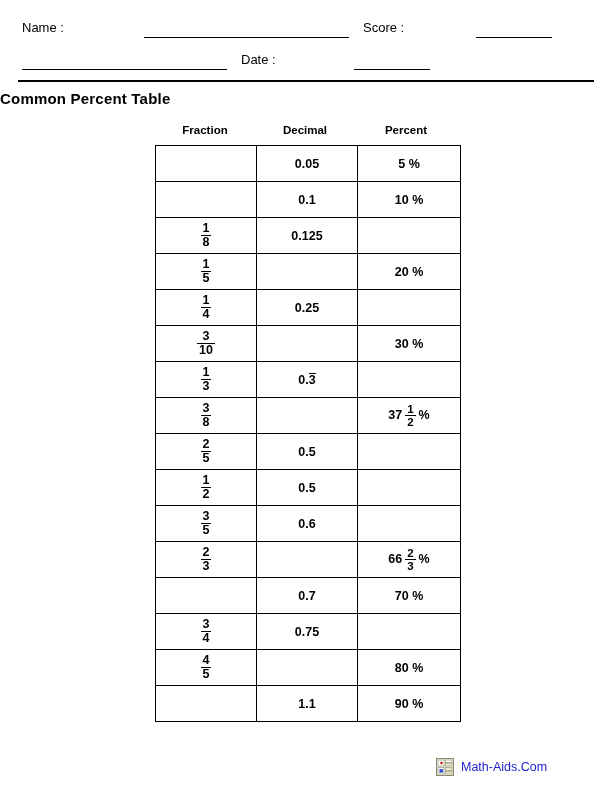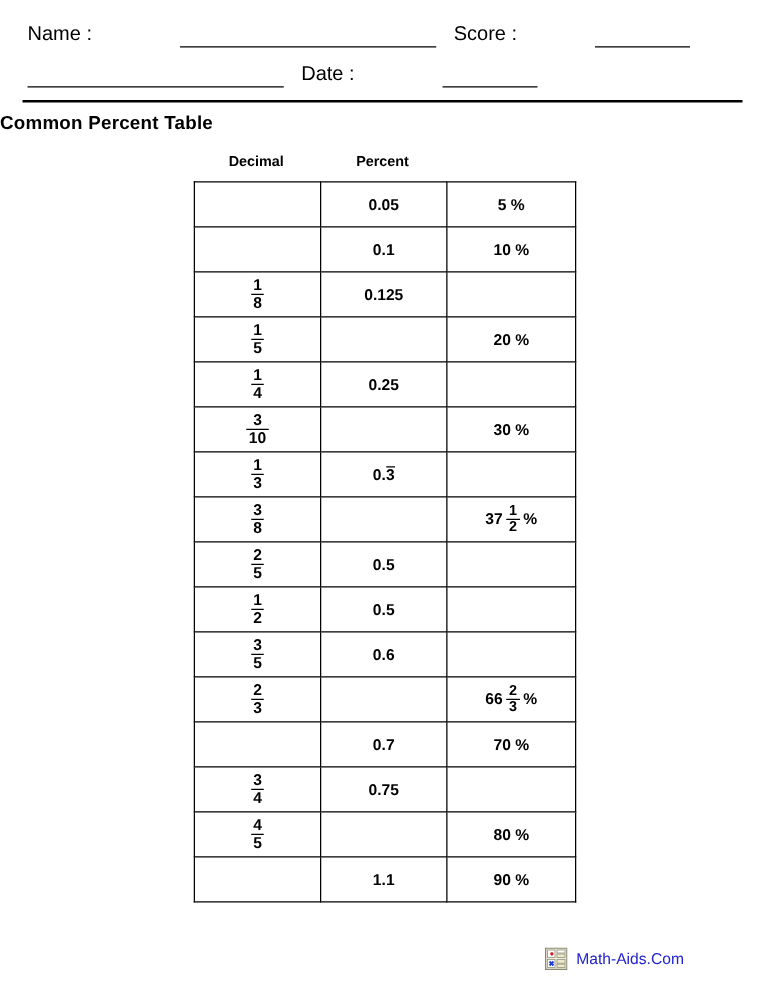--- a/index.html
+++ b/index.html
@@ -29,21 +29,21 @@
     left: 22px;
     width: 568px;
     height: 30px;
     display: flex;
     align-items: flex-end;
   }
   .hdr-row.r1 { top: 8px; }
   .hdr-row.r2 { top: 40px; }
 
   .hdr-label {
-    font-size: 16px;
+    font-size: 13px;
     font-weight: 400;
     color: #000;
     white-space: nowrap;
     line-height: 20px;
   }
   .hdr-label.name-lbl   { width: 122px; }
   .hdr-label.score-lbl  { width: 95px; margin-left: 14px; }
 
   .hdr-blank {
     border-bottom: 1.6px solid #000;
@@ -203,20 +203,21 @@
   </div>
 
   <div class="hdr-rule"></div>
 </div>
 
 <div class="sheet-title">Common Percent Table</div>
 
 <div class="table-wrap">
 
   <div class="col-heads">
+    <div class="ch-frac">Fraction</div>
     <div class="ch-dec">Decimal</div>
     <div class="ch-pct">Percent</div>
   </div>
 
   <table class="ptable">
     <tbody id="table-body">
         <tr>
           <td class="c-frac"></td>
           <td class="c-dec">0.05</td>
           <td class="c-pct">5 %</td>

